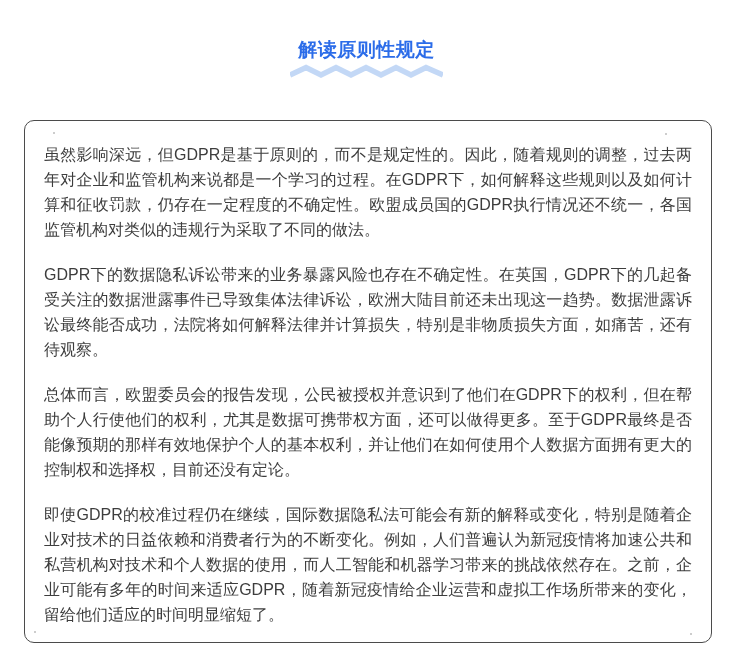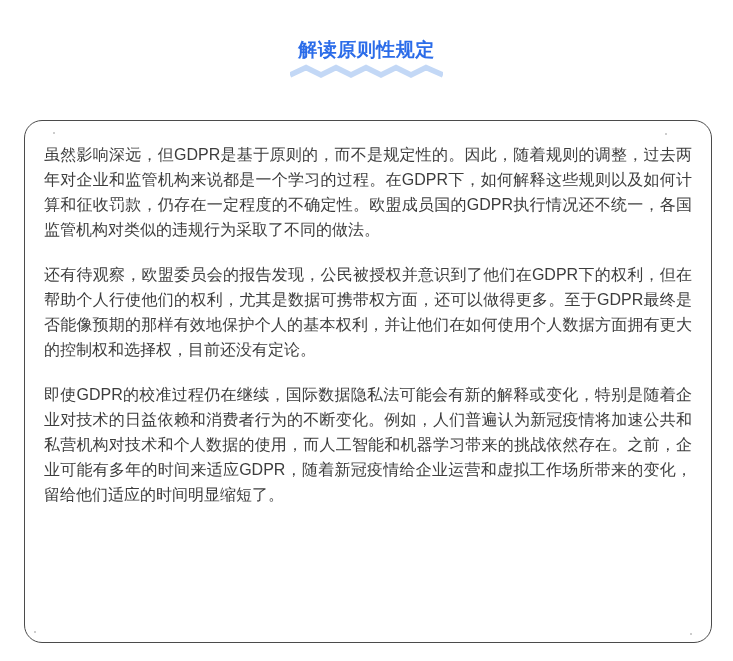--- a/index.html
+++ b/index.html
@@ -41,21 +41,21 @@
     display: inline-block;
   }
   .content-card {
     position: absolute;
     left: 24px;
     top: 120px;
     width: 688px;
     height: 523px;
     box-sizing: border-box;
     border: 1px solid #4b4b4b;
-    border-radius: 18px;
+    border-radius: 10px;
     background: #ffffff;
     padding: 21px 19px 0 19px;
   }
   .content-card p {
     margin: 0 0 20px 0;
     font-size: 16px;
     line-height: 25px;
     text-align: justify;
     color: #3d3d3d;
   }
@@ -88,17 +88,18 @@
     </div>
   </div>
 
   <div class="content-card">
     <span class="corner-mark tl"></span>
     <span class="corner-mark tr"></span>
     <span class="corner-mark bl"></span>
     <span class="corner-mark br"></span>
 
     <p>虽然影响深远，但GDPR是基于原则的，而不是规定性的。因此，随着规则的调整，过去两年对企业和监管机构来说都是一个学习的过程。在GDPR下，如何解释这些规则以及如何计算和征收罚款，仍存在一定程度的不确定性。欧盟成员国的GDPR执行情况还不统一，各国监管机构对类似的违规行为采取了不同的做法。</p>
-    <p>还有待观察，欧盟委员会的报告发现，公民被授权并意识到了他们在GDPR下的权利，但在帮助个人行使他们的权利，尤其是数据可携带权方面，还可以做得更多。至于GDPR最终是否能像预期的那样有效地保护个人的基本权利，并让他们在如何使用个人数据方面拥有更大的控制权和选择权，目前还没有定论。</p>
+    <p>GDPR下的数据隐私诉讼带来的业务暴露风险也存在不确定性。在英国，GDPR下的几起备受关注的数据泄露事件已导致集体法律诉讼，欧洲大陆目前还未出现这一趋势。数据泄露诉讼最终能否成功，法院将如何解释法律并计算损失，特别是非物质损失方面，如痛苦，还有待观察。</p>
+    <p>总体而言，欧盟委员会的报告发现，公民被授权并意识到了他们在GDPR下的权利，但在帮助个人行使他们的权利，尤其是数据可携带权方面，还可以做得更多。至于GDPR最终是否能像预期的那样有效地保护个人的基本权利，并让他们在如何使用个人数据方面拥有更大的控制权和选择权，目前还没有定论。</p>
     <p>即使GDPR的校准过程仍在继续，国际数据隐私法可能会有新的解释或变化，特别是随着企业对技术的日益依赖和消费者行为的不断变化。例如，人们普遍认为新冠疫情将加速公共和私营机构对技术和个人数据的使用，而人工智能和机器学习带来的挑战依然存在。之前，企业可能有多年的时间来适应GDPR，随着新冠疫情给企业运营和虚拟工作场所带来的变化，留给他们适应的时间明显缩短了。</p>
   </div>
 
 </div>
 
 </body></html>

